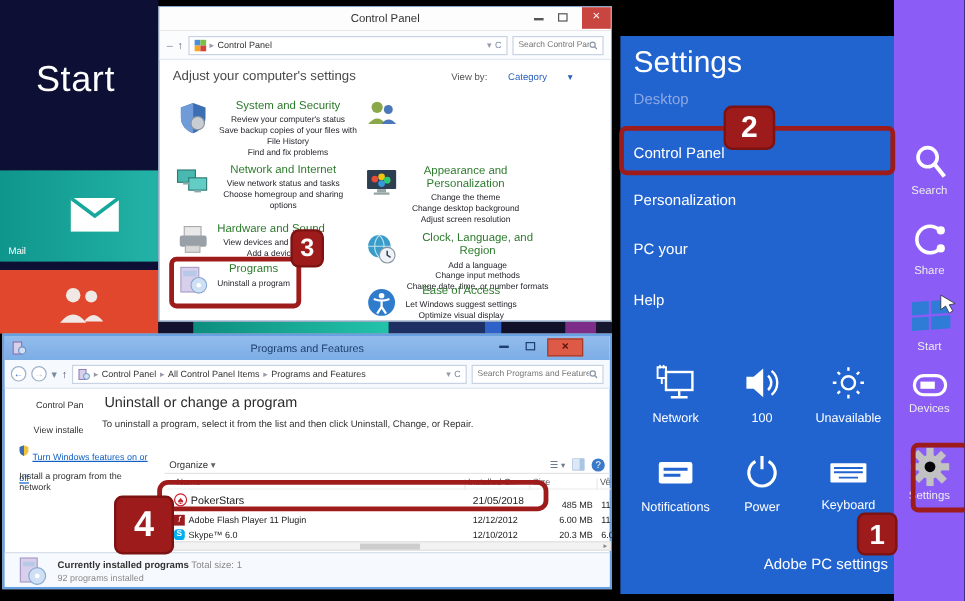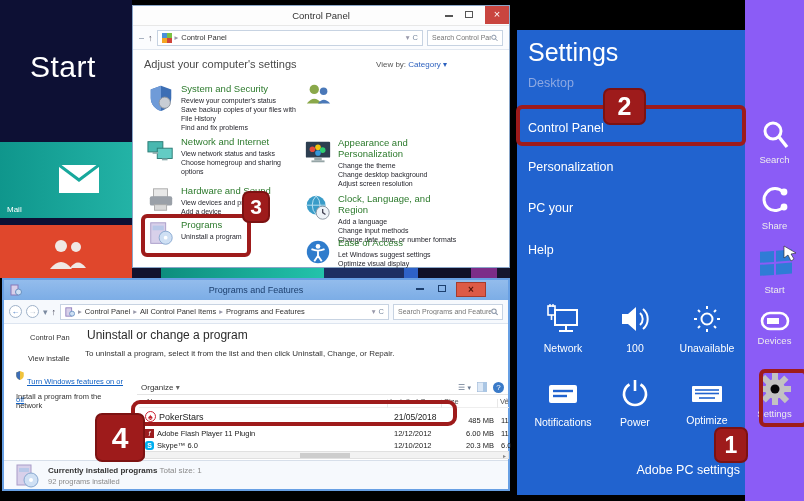--- a/index.html
+++ b/index.html
@@ -27,22 +27,22 @@
   .bar-min{width:8px;height:2px;background:#555;}
   .box-max{width:8px;height:7px;border:1px solid #555;}
   .addr{display:flex;align-items:center;gap:4px;}
   .cp-addr{left:0;top:20px;width:100%;height:24px;background:#fbfcfe;border-bottom:1px solid #e2e8f0;padding:0 6px;}
   .crumbbox{flex:1;display:flex;align-items:center;height:16px;border:1px solid #c7d3e2;background:#fff;padding:0 4px;font-size:7.5px;color:#333;gap:3px;}
   .searchbox{display:flex;align-items:center;height:16px;border:1px solid #c7d3e2;background:#fff;padding:0 4px;}
   .searchbox input{border:none;outline:none;width:100%;font-size:7px;color:#888;padding:0;}
   .navglyph{color:#7a8aa0;font-size:9px;}
   .cp-header{left:11px;top:52px;font-size:11px;color:#4a4a4a;}
   .viewby{left:243px;top:54px;font-size:8px;color:#555;}
-  .viewby .vlink{color:#2a5fbe;}
-  .cp-cat{display:flex;gap:6px;width:168px;}
+  .viewby .vlink{color:#2a5fbe;margin-left:15px;}
+  .cp-cat{display:flex;gap:6px;width:168px;text-align:center;}
   .cp-ic{width:28px;height:28px;flex:0 0 28px;}
   .cp-cat-title{display:block;color:#2c7a2c;font-size:9.5px;line-height:1.15;margin-bottom:1px;text-decoration:none;cursor:pointer;}
   .cp-sub{display:block;color:#26262e;font-size:7px;line-height:1.3;cursor:pointer;}
   .cp-sub .sh{margin-right:2px;vertical-align:-1px;}
 
   
   .pfwin{left:2px;top:278px;width:508px;height:213px;background:#fff;border:2px solid #68a0e4;}
   .pf-titlebar{left:0;top:0;width:100%;height:20px;background:linear-gradient(#93bcec,#7cade6);}
   .pf-title{width:100%;text-align:center;color:#1c3f6e;font-size:9px;line-height:20px;}
   .pf-close{left:452px;top:2px;width:30px;height:15px;background:#dd5a46;border:1px solid #a63b2c;color:#5a1408;font-size:10px;font-weight:bold;line-height:13px;text-align:center;}
@@ -452,21 +452,21 @@
     </div>
     <div class="abs s-tile" style="left:157px;top:352px">
       <svg width="34" height="24" viewBox="0 0 34 24">
           <rect x="2" y="4" width="30" height="16" rx="1" fill="#fff"></rect>
           <g stroke="#2163cf" stroke-width="1.6">
             <line x1="5" y1="8" x2="29" y2="8"></line>
             <line x1="5" y1="11.5" x2="29" y2="11.5"></line>
             <line x1="9" y1="16" x2="25" y2="16"></line>
           </g>
         </svg>
-      <div class="lbl">Optimize</div>
+      <div class="lbl">Keyboard</div>
     </div>
 
     <div class="abs charm-footer">Adobe PC settings</div>
   </div>
 
   <div class="abs charmsbar">
     <svg class="abs" style="left:16px;top:120px" width="28" height="30" viewBox="0 0 28 30">
         <circle cx="12" cy="11" r="8" fill="none" stroke="#fff" stroke-width="3"></circle>
         <line x1="18" y1="17" x2="26" y2="27" stroke="#fff" stroke-width="3.4"></line>
       </svg>

